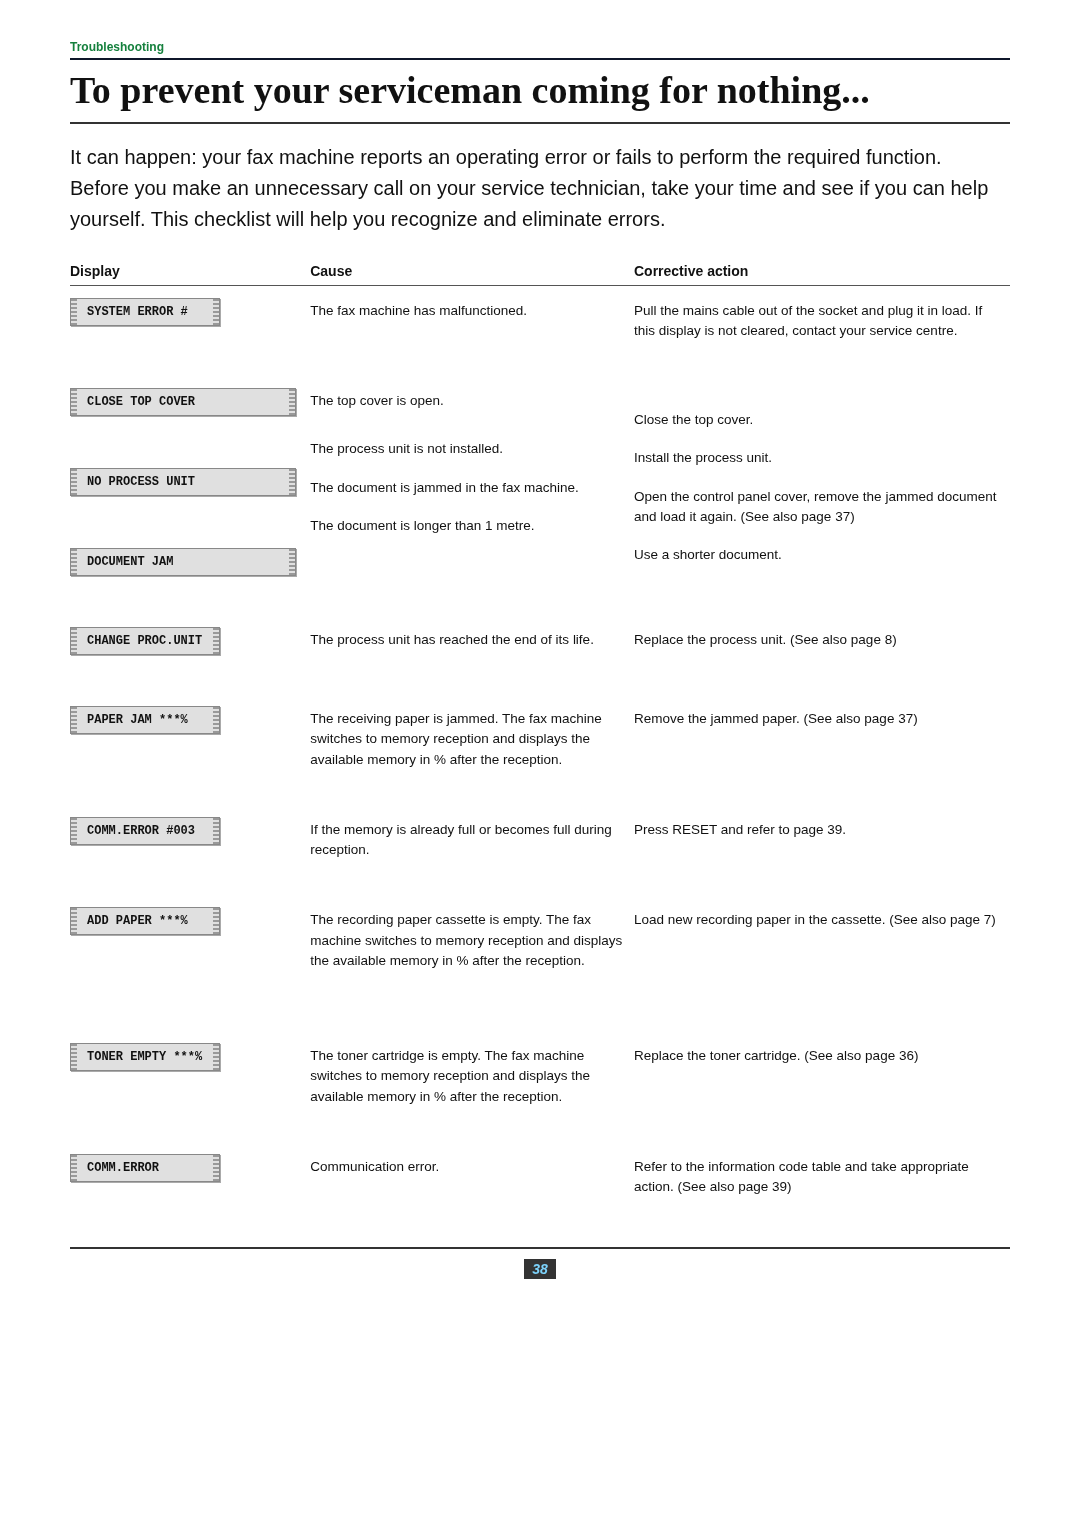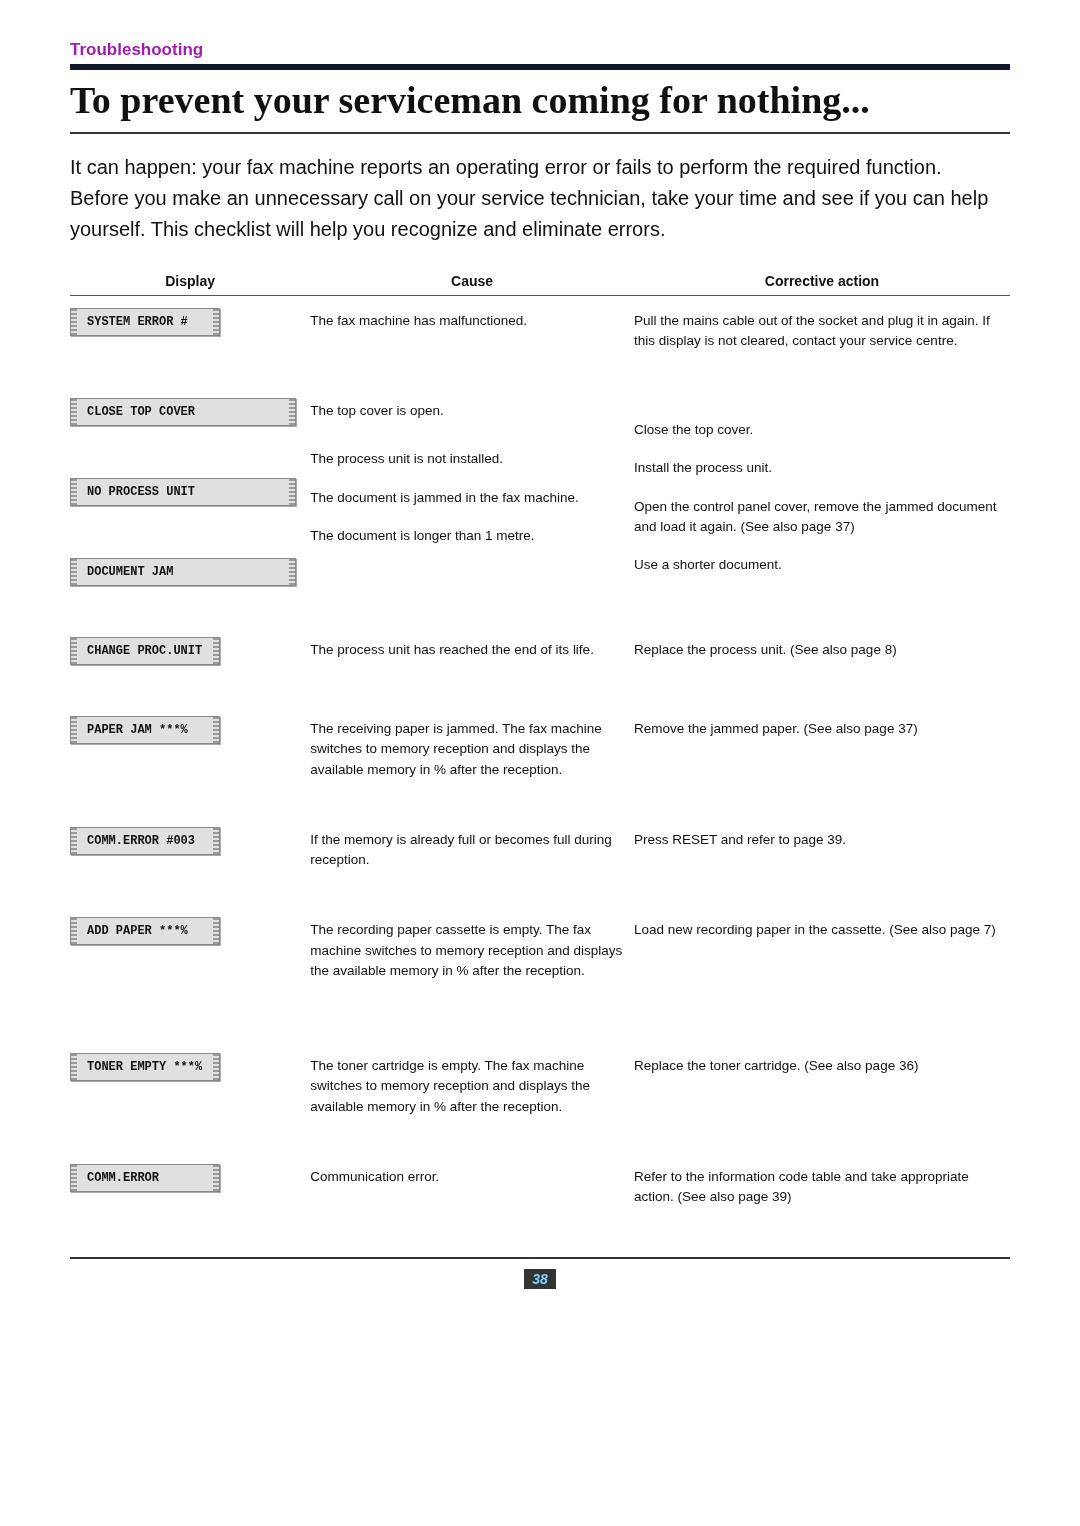--- a/index.html
+++ b/index.html
@@ -7,32 +7,32 @@
       background: #fff;
       font-family: Arial, Helvetica, sans-serif;
       width: 1080px;
       min-height: 1526px;
       padding: 40px 70px 60px 70px;
       color: #111;
       font-size: 15px;
     }
 
     .section-label {
-      font-size: 17px;
-      font-weight: bold;
-      color: #a21caf;
+      font-size: 12px;
+      font-weight: bold;
+      color: #15803d;
       margin-bottom: 4px;
     }
 
     .page-title {
       font-size: 38px;
       font-weight: bold;
       font-family: Georgia, serif;
       border-bottom: 2px solid #333;
-      border-top: 6px solid #0f172a;
+      border-top: 2px solid #0f172a;
       padding: 8px 0;
       margin-bottom: 18px;
       line-height: 1.2;
     }
 
     .intro-text {
       font-size: 20px;
       line-height: 1.55;
       margin-bottom: 28px;
       max-width: 920px;
@@ -41,21 +41,21 @@
     
     .trouble-table {
       width: 100%;
       border-collapse: collapse;
     }
 
     .trouble-table thead tr th {
       font-size: 14px;
       font-weight: bold;
       padding-bottom: 6px;
-      text-align: center;
+      text-align: left;
       border-bottom: 1px solid #555;
       vertical-align: bottom;
     }
 
     .col-display { width: 230px; }
     .col-cause { width: 310px; }
     .col-action { width: 360px; }
 
     .trouble-table tbody tr td {
       vertical-align: top;
@@ -173,21 +173,21 @@
   </thead>
   <tbody>
 
     <tr>
       <td class="display-cell">
         <div class="display-badge">
           <span class="badge-text">SYSTEM ERROR #</span>
         </div>
       </td>
       <td>The fax machine has malfunctioned.</td>
-      <td>Pull the mains cable out of the socket and plug it in again. If this display is not cleared, contact your service centre.</td>
+      <td>Pull the mains cable out of the socket and plug it in load. If this display is not cleared, contact your service centre.</td>
     </tr>
 
     <tr class="row-gap">
         <td colspan="3"></td>
       </tr>
 
     <tr>
       <td class="display-cell">
         <div class="badge-group">
           <div class="display-badge">

